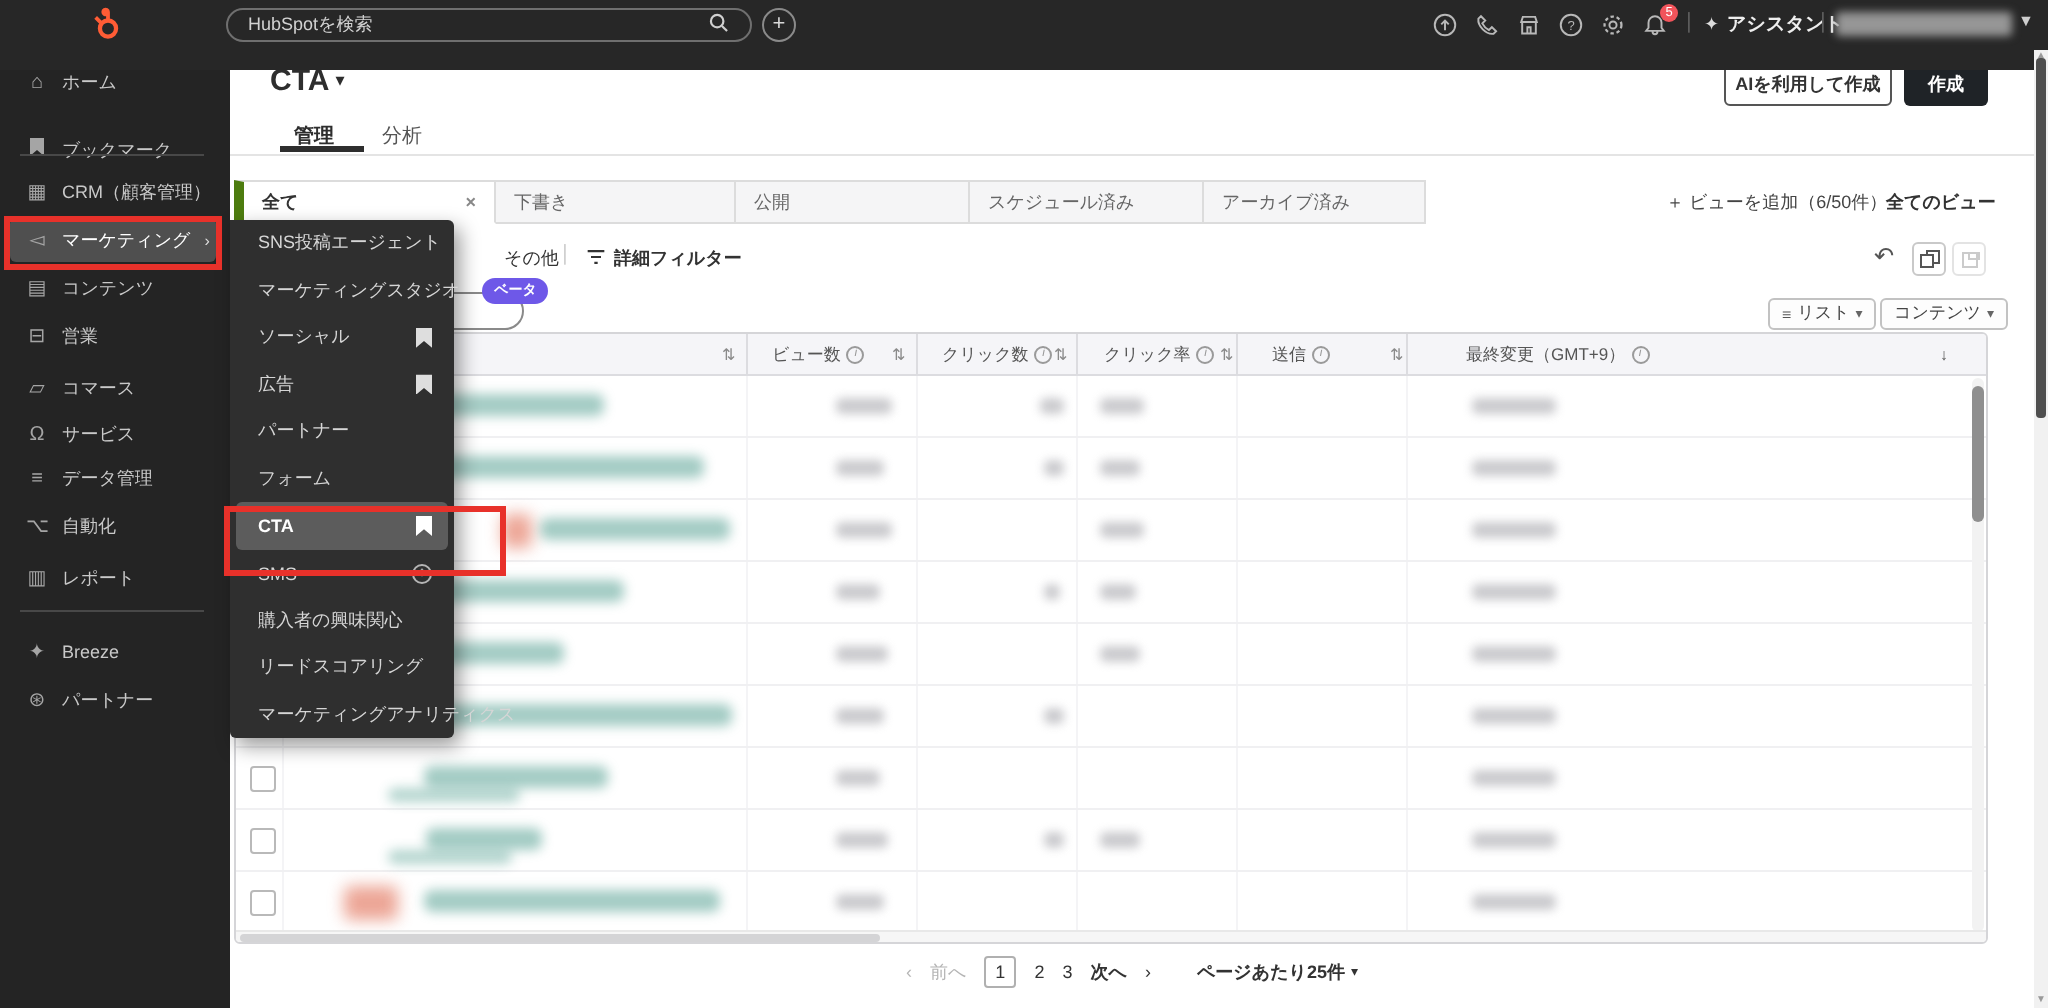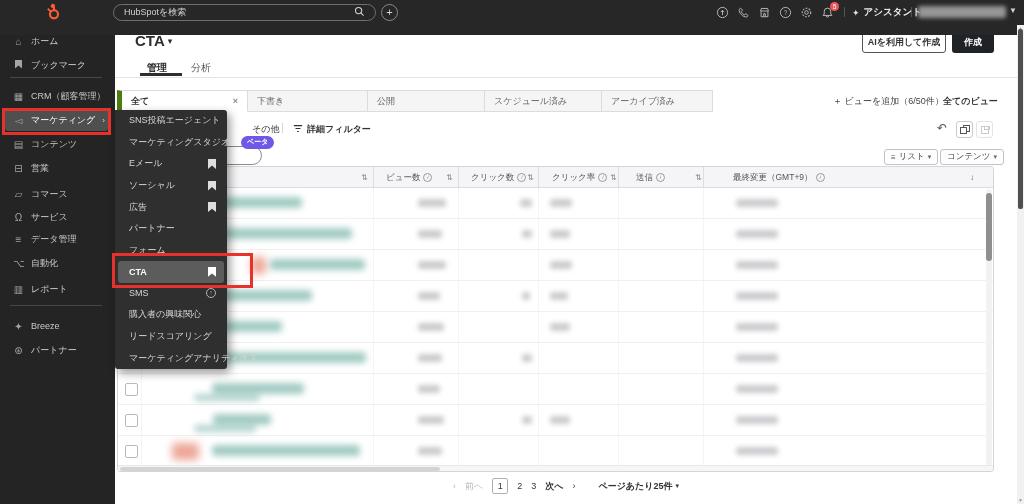--- a/index.html
+++ b/index.html
@@ -180,21 +180,21 @@
     <span class="tb-sep" style="left:910px">|</span>
     <div class="account-blur"></div>
     <span class="account-caret">▼</span>
   </div>
 
   <div class="sidebar">
     <div class="side-item" style="top:5px">
         <span class="ic">⌂</span>
         <span>ホーム</span>
       </div>
-    <div class="side-item" style="top:29px">
+    <div class="side-item" style="top:39px">
         <span class="ic"><span class="bkm"></span></span>
         <span>ブックマーク</span>
       </div>
     <div class="side-div" style="top:52px"></div>
     <div class="side-item" style="top:60px">
         <span class="ic">▦</span>
         <span>CRM（顧客管理）</span>
       </div>
     <div class="side-item active" style="top:84px">
         <span class="ic">◅</span>
@@ -436,24 +436,20 @@
   <div class="menu">
     <div class="menu-item">
         <span>SNS投稿エージェント</span>
       </div>
     <div class="menu-item">
         <span>マーケティングスタジオ</span>
         <span class="m-bkm inline"></span>
         <span class="beta">ベータ</span>
       </div>
     <div class="menu-item">
-        <span>Eメール</span>
-        <span class="m-bkm"></span>
-      </div>
-    <div class="menu-item">
         <span>ソーシャル</span>
         <span class="m-bkm"></span>
       </div>
     <div class="menu-item">
         <span>広告</span>
         <span class="m-bkm"></span>
       </div>
     <div class="menu-item">
         <span>パートナー</span>
       </div>

